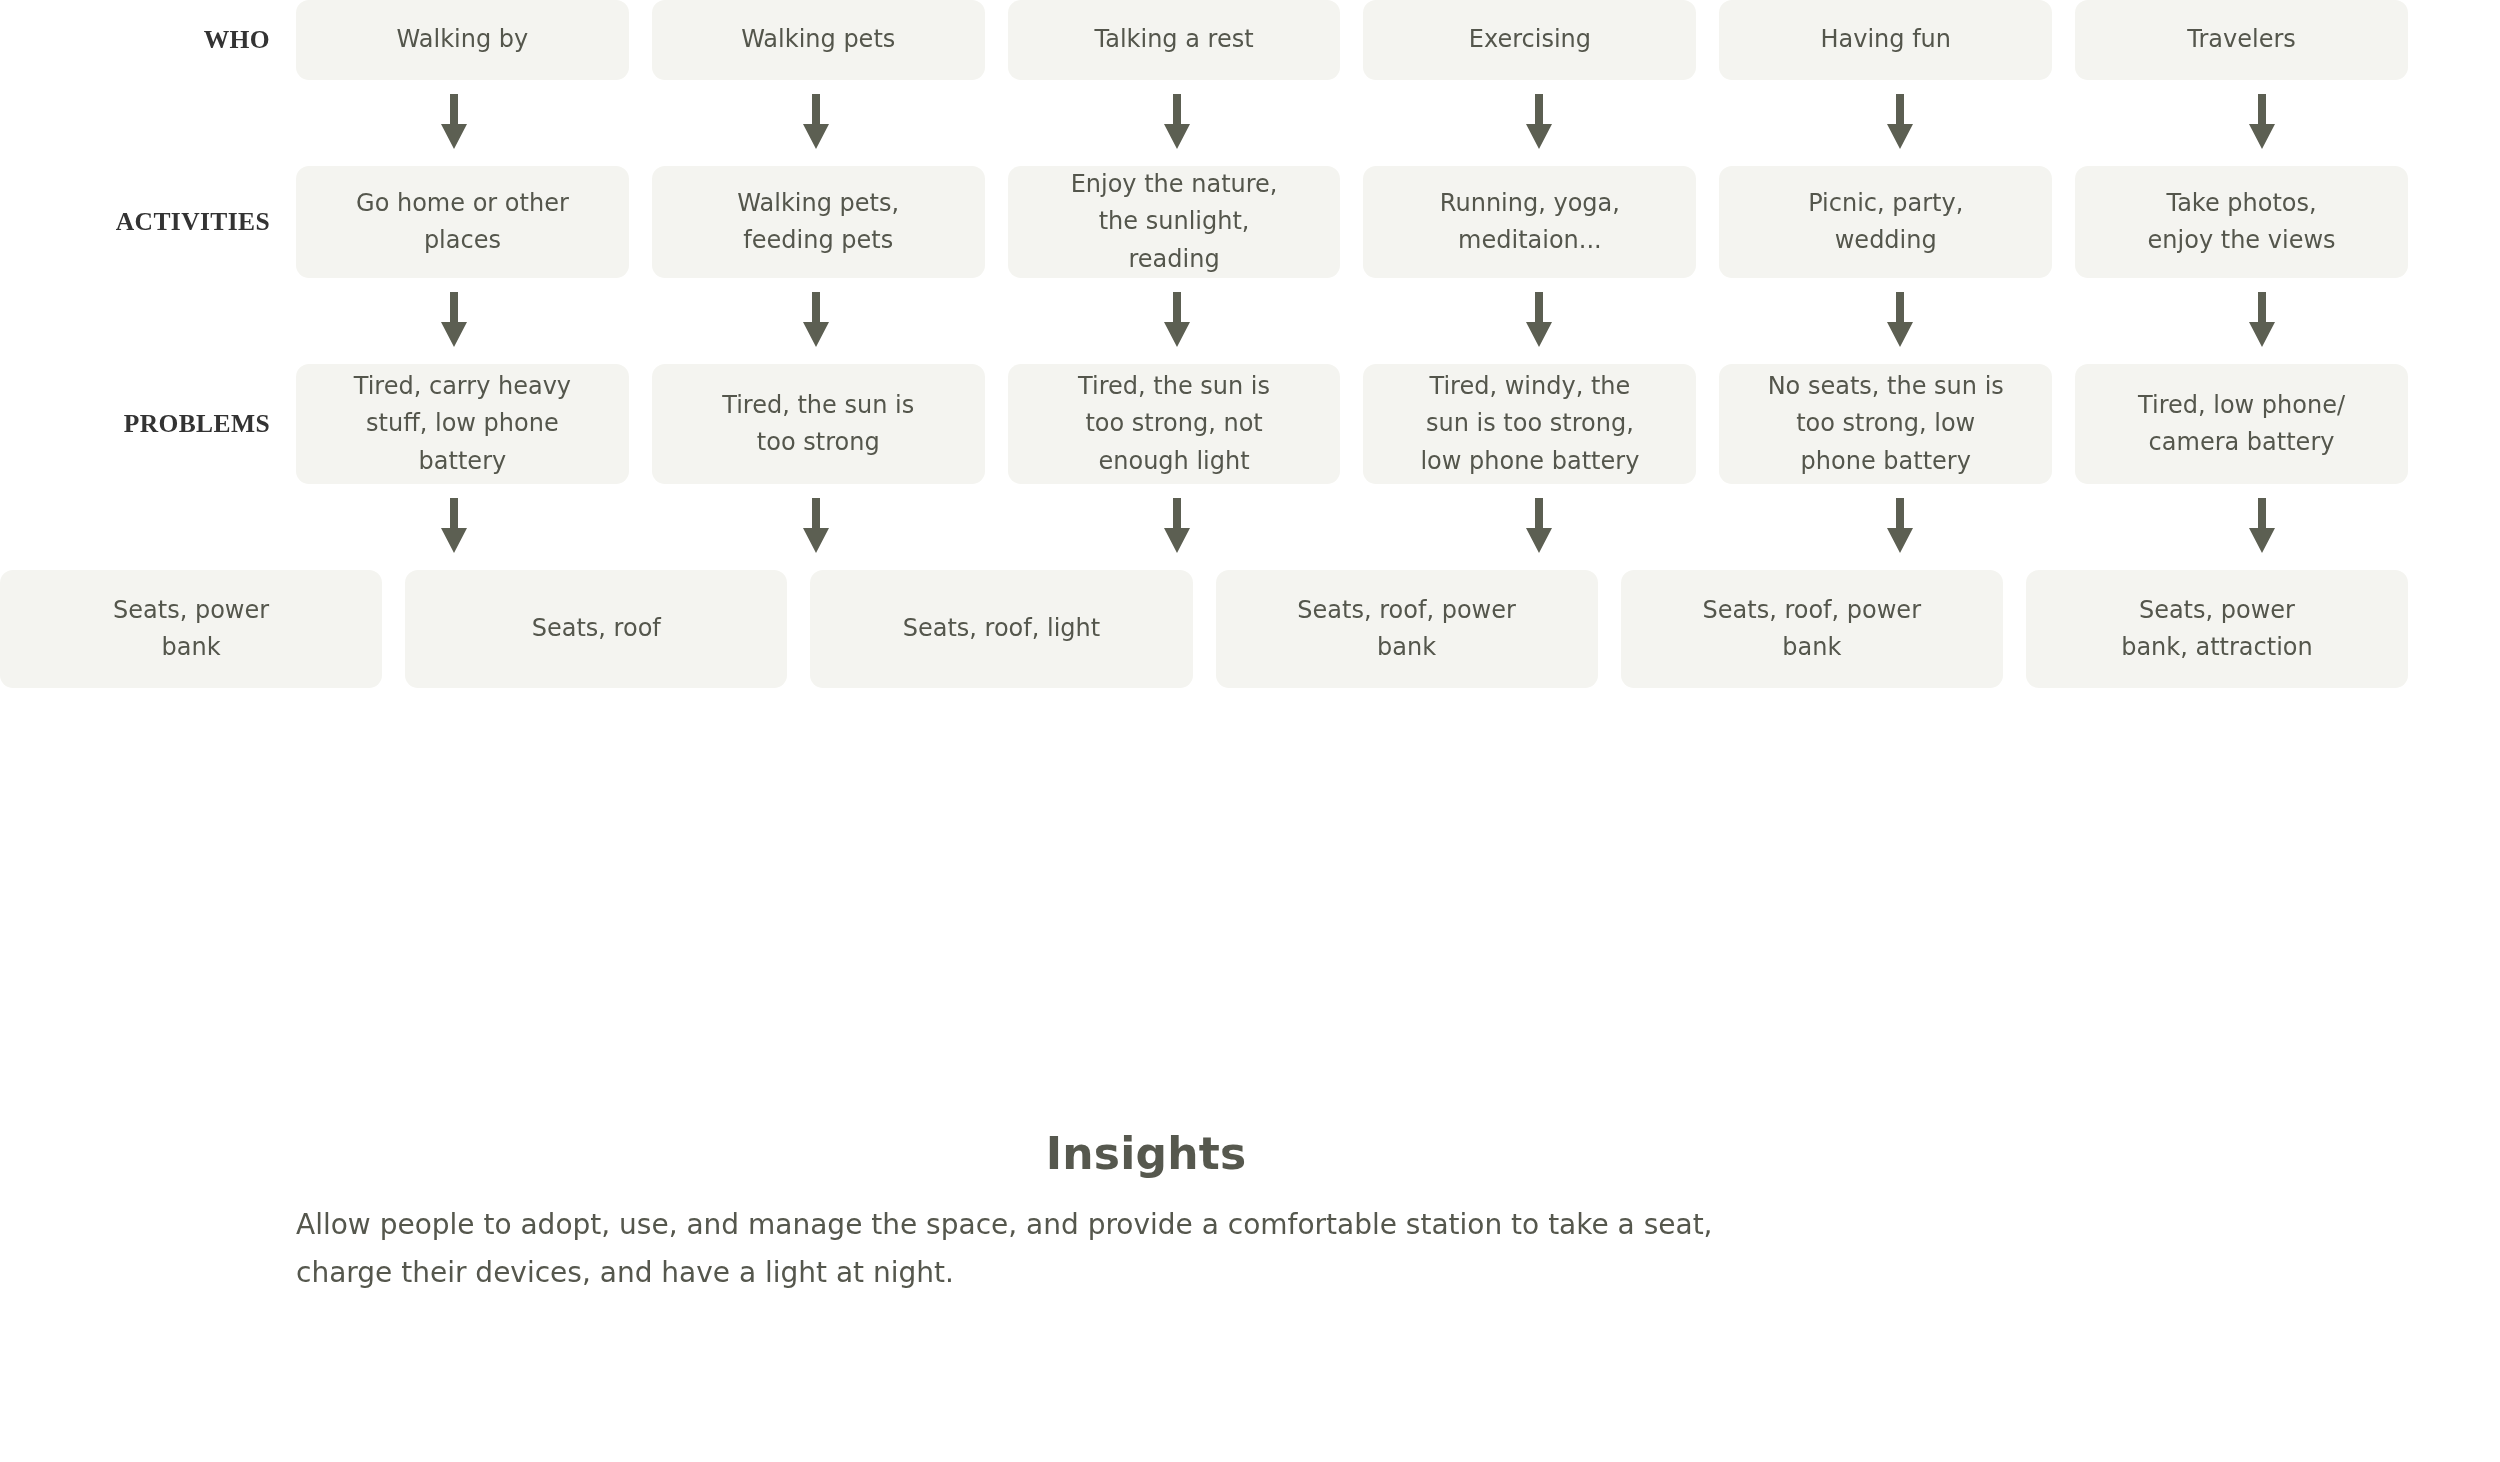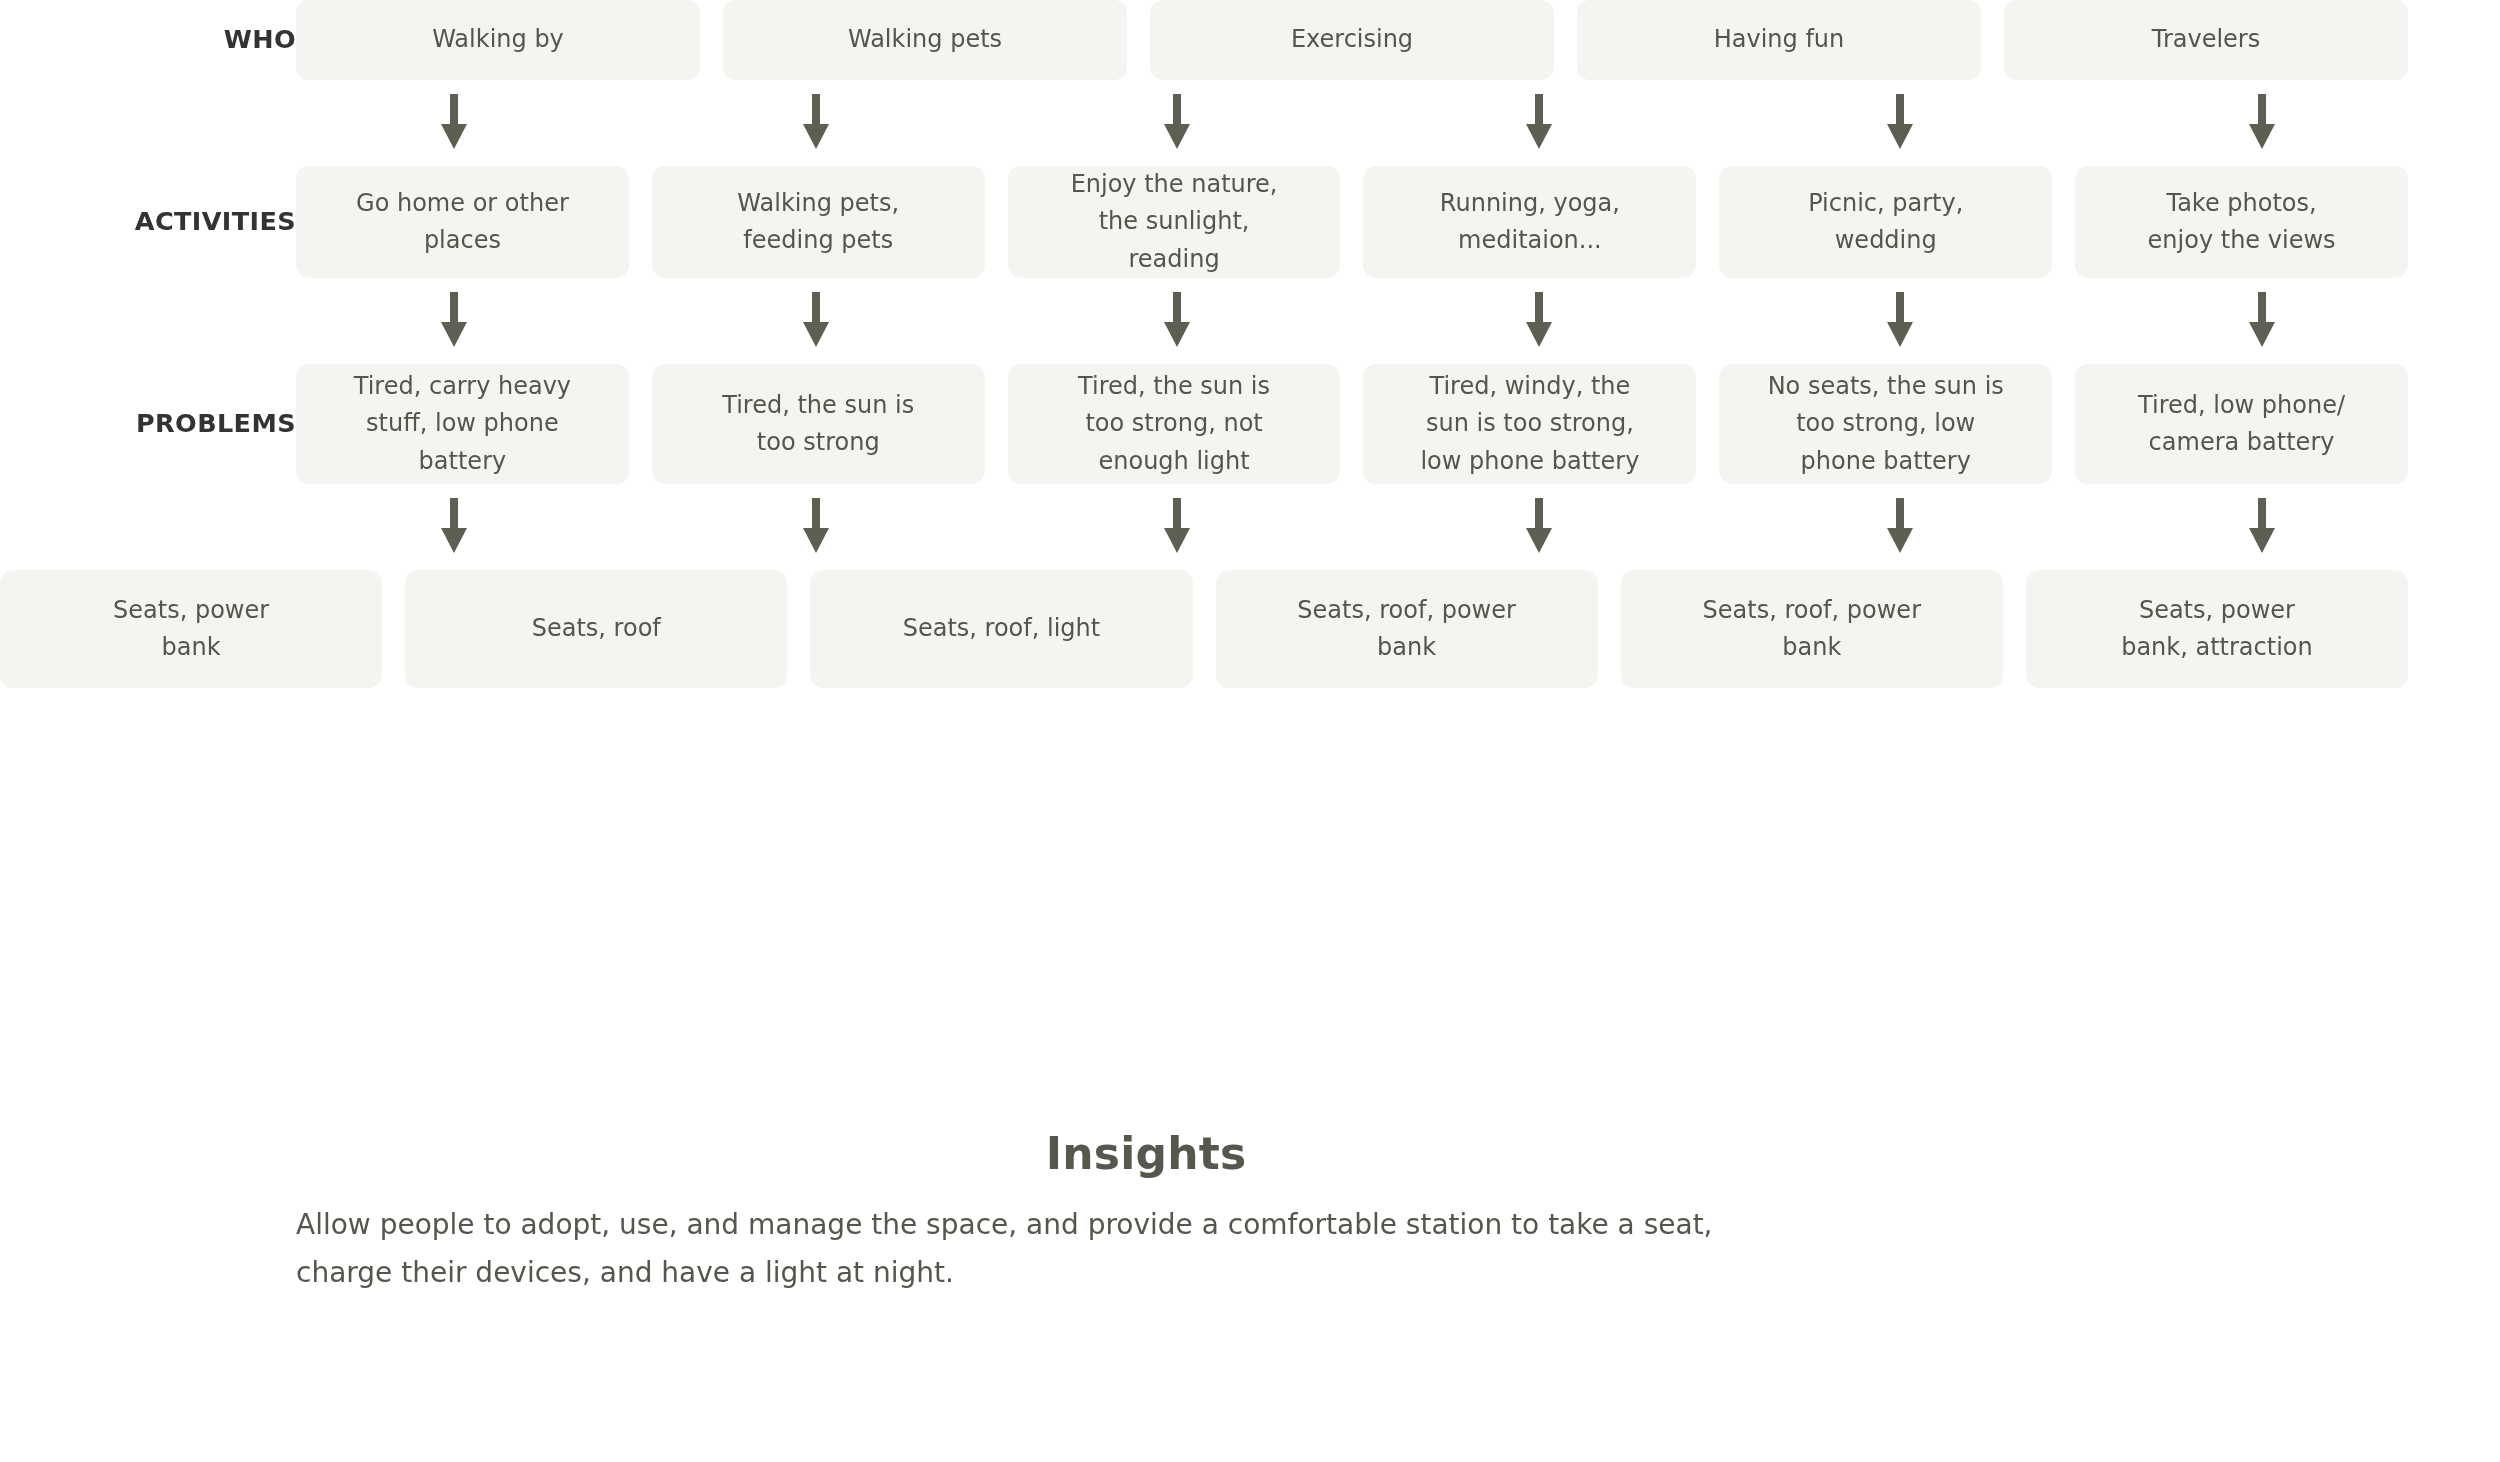--- a/index.html
+++ b/index.html
@@ -36,21 +36,23 @@
     align-items: stretch;
     width: 2500px;
   }
 
   .row-label-cell {
     width: 296px;
     min-width: 296px;
     display: flex;
     align-items: center;
     justify-content: flex-end;
+    padding-right: 26px;
     box-sizing: border-box;
+    font-family: Liberation Serif, serif;
   }
 
   .row-label {
     font-size: 25.5px;
     font-weight: 700;
     letter-spacing: 0.4px;
     color: #333333;
     text-align: right;
     line-height: 1.62;
     white-space: pre-line;
@@ -157,20 +159,23 @@
         <div class="row-label">WHO</div>
       </div>
       <div class="cards">
         <div class="card">
             <span class="card-text">Walking by</span>
           </div>
         <div class="card">
             <span class="card-text">Walking pets</span>
           </div>
         <div class="card">
+            <span class="card-text">Talking a rest</span>
+          </div>
+        <div class="card">
             <span class="card-text">Exercising</span>
           </div>
         <div class="card">
             <span class="card-text">Having fun</span>
           </div>
         <div class="card">
             <span class="card-text">Travelers</span>
           </div>
       </div>
     </div>

